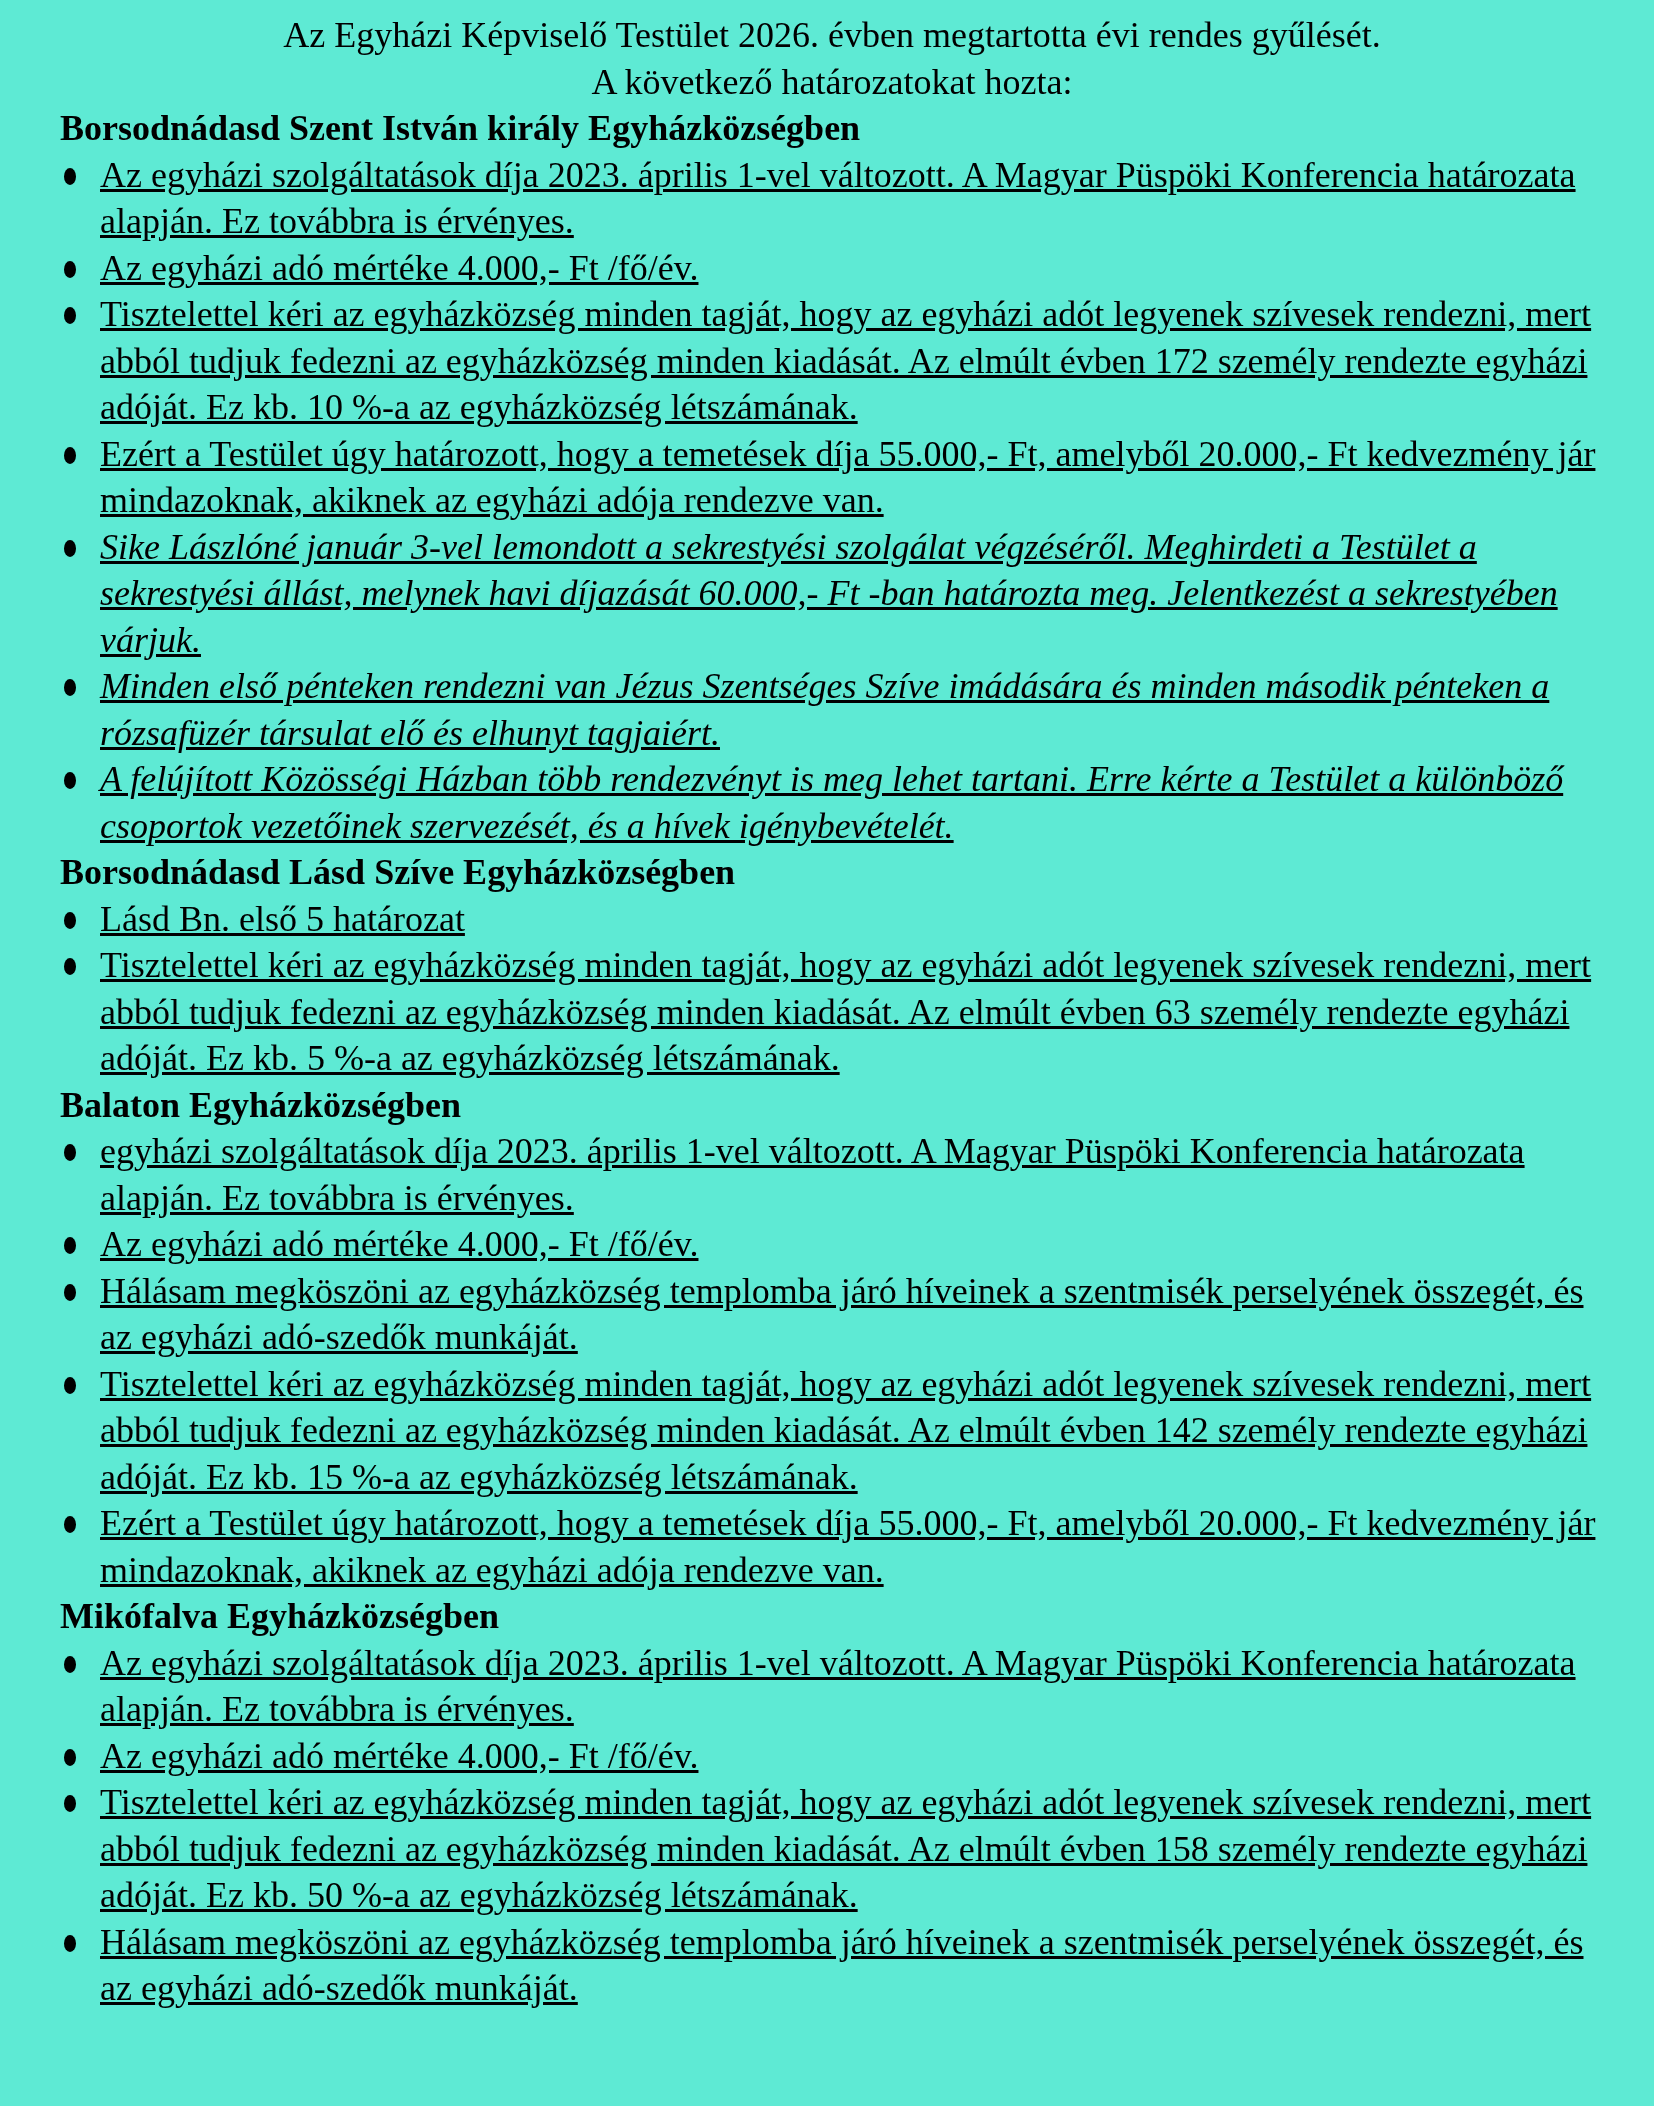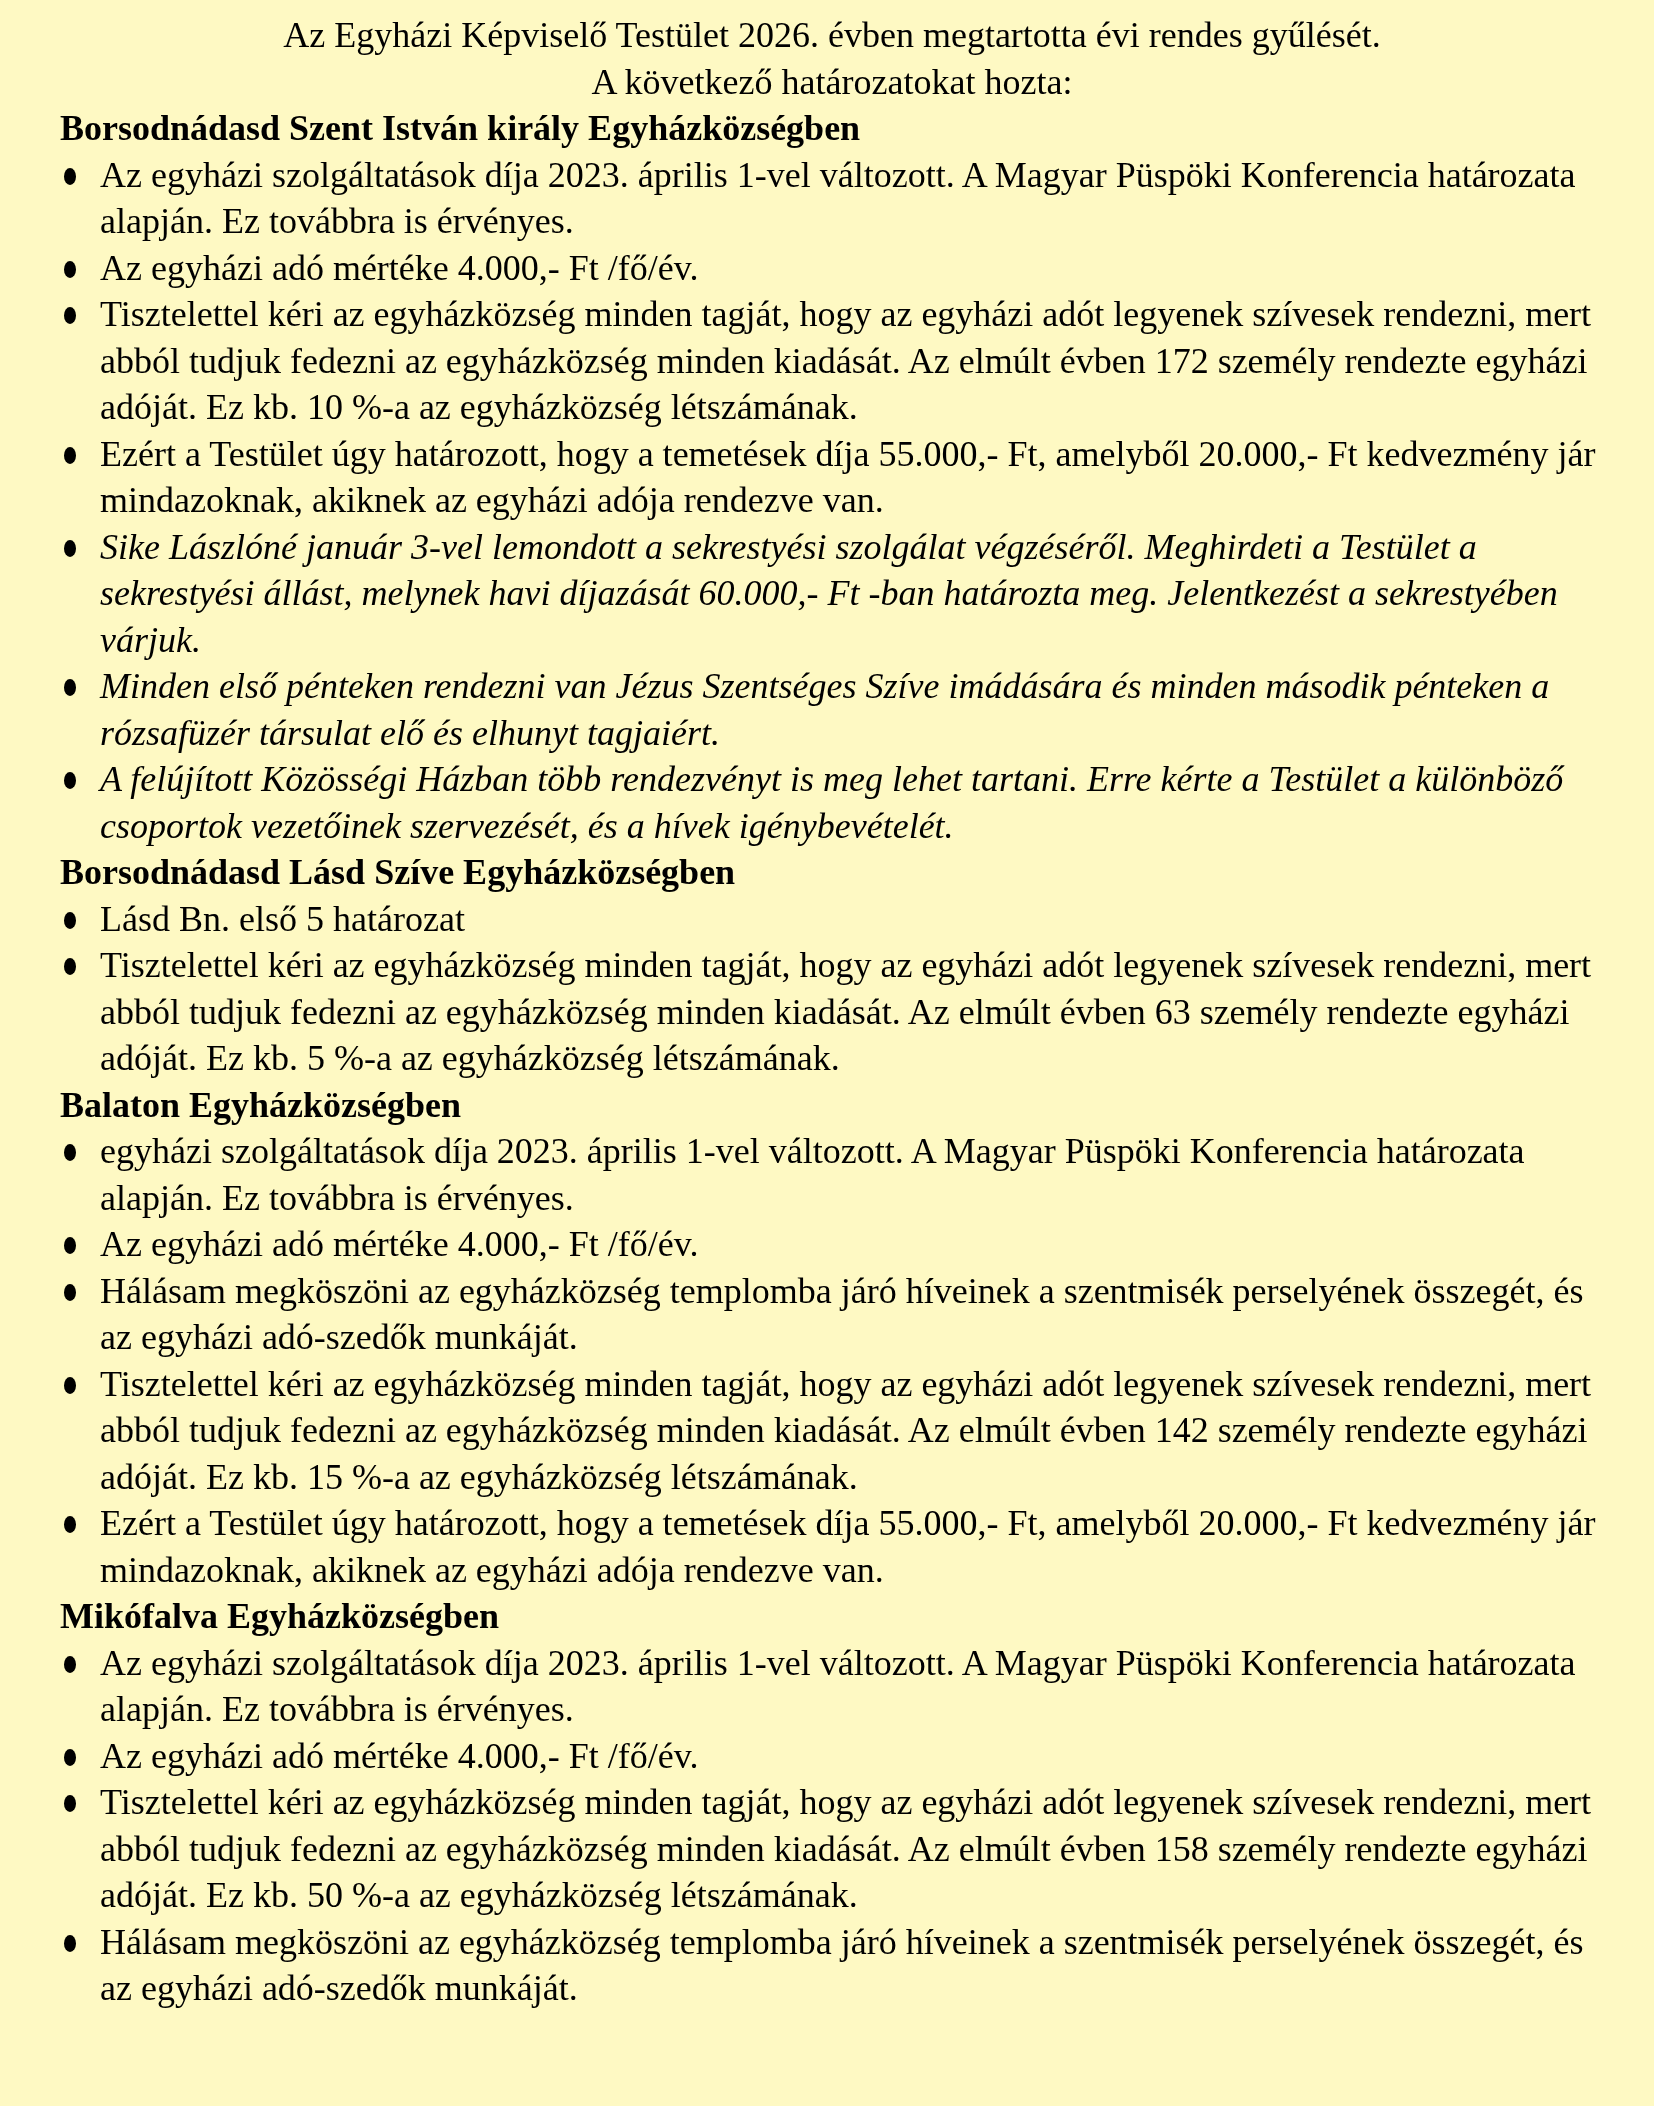--- a/index.html
+++ b/index.html
@@ -4,39 +4,40 @@
 <style>
   html, body {
     margin: 0;
     padding: 0;
     background: #ffffff;
   }
   .page {
     position: relative;
     width: 1654px;
     height: 2106px;
-    background: #fef9c3;
+    background: #5eead4;
     color: #000000;
     font-family: "Liberation Serif", "DejaVu Serif", serif;
     font-size: 36px;
     line-height: 46.5px;
     box-sizing: border-box;
     padding: 12px 50px 16px 60px;
     overflow: hidden;
   }
   .title-line {
     text-align: center;
     white-space: nowrap;
   }
   .section-heading {
     font-weight: bold;
   }
   .bullet-item {
     position: relative;
     padding-left: 40px;
+    text-decoration: underline;
   }
   .bullet-item.italic .bullet-text {
     font-style: italic;
   }
   .bullet-marker {
     position: absolute;
     left: 4px;
     top: 16px;
     width: 12px;
     height: 17px;

